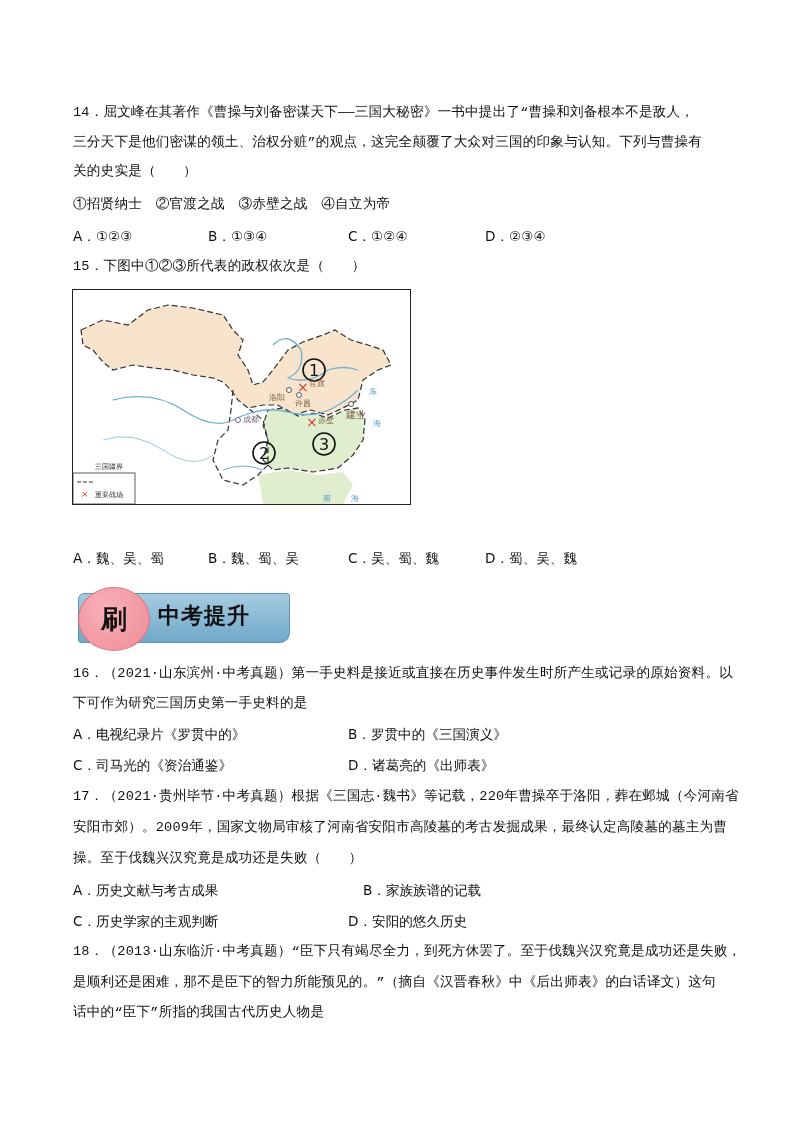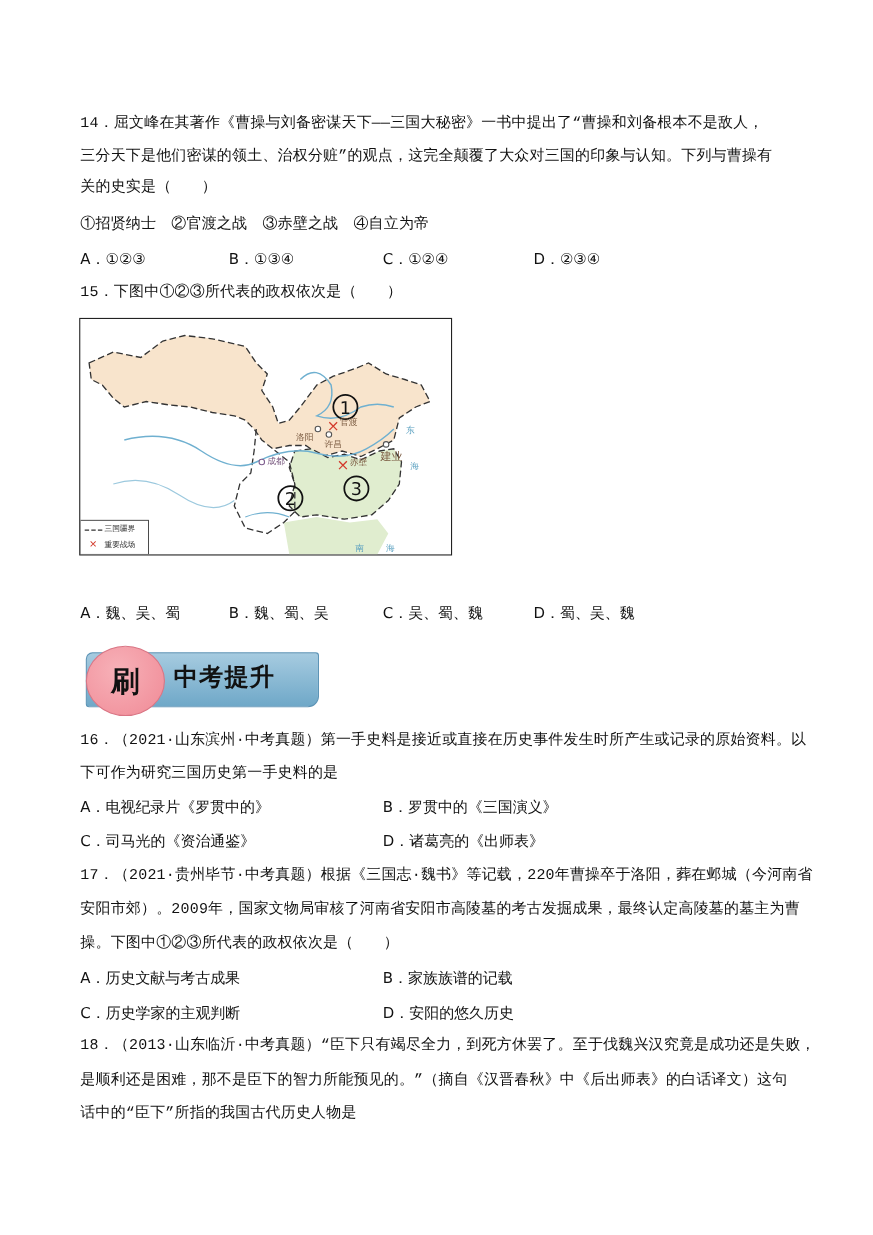--- a/index.html
+++ b/index.html
@@ -74,21 +74,21 @@
     <span style="position:absolute;left:236px;top:88px;font-size:8px;color:#7a5a40">官渡</span>
     <span style="position:absolute;left:196px;top:102px;font-size:8px;color:#7a5a40">洛阳</span>
     <span style="position:absolute;left:222px;top:108px;font-size:8px;color:#7a5a40">许昌</span>
     <span style="position:absolute;left:273px;top:118px;font-size:10px;color:#7a5a40">建业</span>
     <span style="position:absolute;left:245px;top:125px;font-size:8px;color:#7a5a40">赤壁</span>
     <span style="position:absolute;left:170px;top:124px;font-size:8px;color:#7a5a80">成都</span>
     <span style="position:absolute;left:296px;top:96px;font-size:8px;color:#5aa0c0">东</span>
     <span style="position:absolute;left:300px;top:128px;font-size:8px;color:#5aa0c0">海</span>
     <span style="position:absolute;left:250px;top:203px;font-size:8px;color:#5aa0c0">南</span>
     <span style="position:absolute;left:278px;top:203px;font-size:8px;color:#5aa0c0">海</span>
-    <span style="position:absolute;left:22px;top:186px;font-size:7px;color:#333">三国疆界</span>
+    <span style="position:absolute;left:22px;top:172px;font-size:7px;color:#333">三国疆界</span>
     <span style="position:absolute;left:22px;top:200px;font-size:7px;color:#333">重要战场</span>
   </div>
 
   <div class="opt-row" style="top:549px; width:660px">
     <span class="opt" style="left:0">A．魏、吴、蜀</span>
     <span class="opt" style="left:135px">B．魏、蜀、吴</span>
     <span class="opt" style="left:275px">C．吴、蜀、魏</span>
     <span class="opt" style="left:412px">D．蜀、吴、魏</span>
   </div>
 </div>
@@ -110,24 +110,24 @@
   </div>
   <div class="opt-row" style="top:756px; width:660px">
     <span class="opt" style="left:0">C．司马光的《资治通鉴》</span>
     <span class="opt" style="left:275px">D．诸葛亮的《出师表》</span>
   </div>
 </div>
 
 <div>
   <div class="line" style="top:788px">17．（2021·贵州毕节·中考真题）根据《三国志·魏书》等记载，220年曹操卒于洛阳，葬在邺城（今河南省</div>
   <div class="line" style="top:819px">安阳市郊）。2009年，国家文物局审核了河南省安阳市高陵墓的考古发掘成果，最终认定高陵墓的墓主为曹</div>
-  <div class="line" style="top:850px">操。下图中①②③所代表的政权依次是（　　）</div>
+  <div class="line" style="top:850px">操。至于伐魏兴汉究竟是成功还是失败（　　）</div>
   <div class="opt-row" style="top:881px; width:660px">
     <span class="opt" style="left:0">A．历史文献与考古成果</span>
-    <span class="opt" style="left:275px">B．家族族谱的记载</span>
+    <span class="opt" style="left:290px">B．家族族谱的记载</span>
   </div>
   <div class="opt-row" style="top:912px; width:660px">
     <span class="opt" style="left:0">C．历史学家的主观判断</span>
     <span class="opt" style="left:275px">D．安阳的悠久历史</span>
   </div>
 </div>
 
 <div>
   <div class="line" style="top:943px">18．（2013·山东临沂·中考真题）“臣下只有竭尽全力，到死方休罢了。至于伐魏兴汉究竟是成功还是失败，</div>
   <div class="line" style="top:974px">是顺利还是困难，那不是臣下的智力所能预见的。”（摘自《汉晋春秋》中《后出师表》的白话译文）这句</div>

